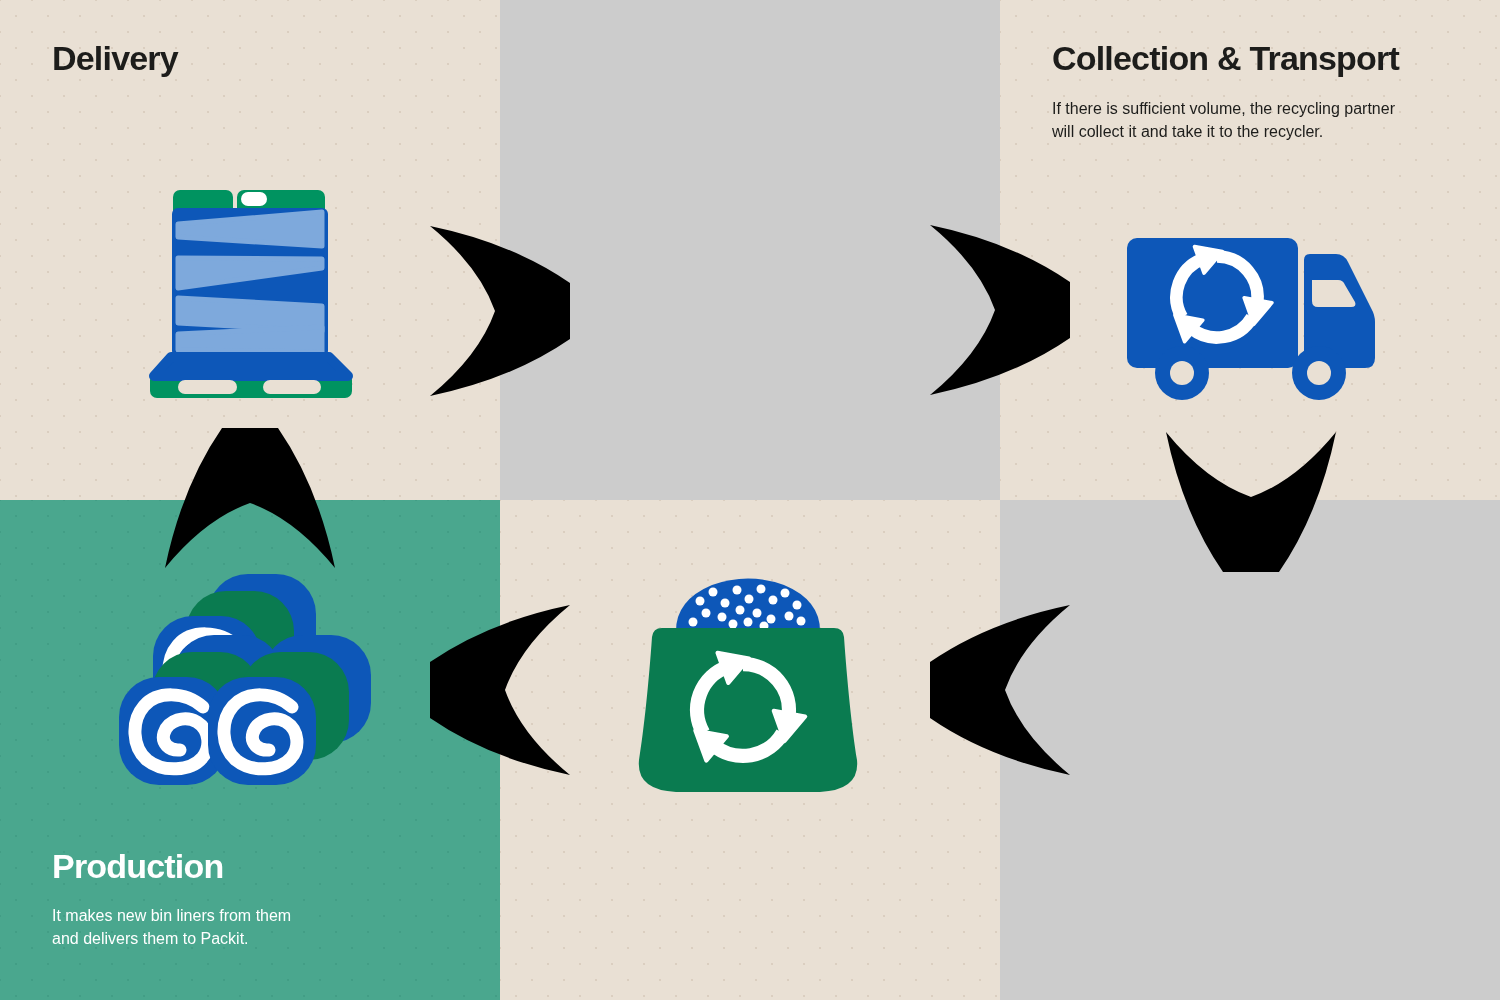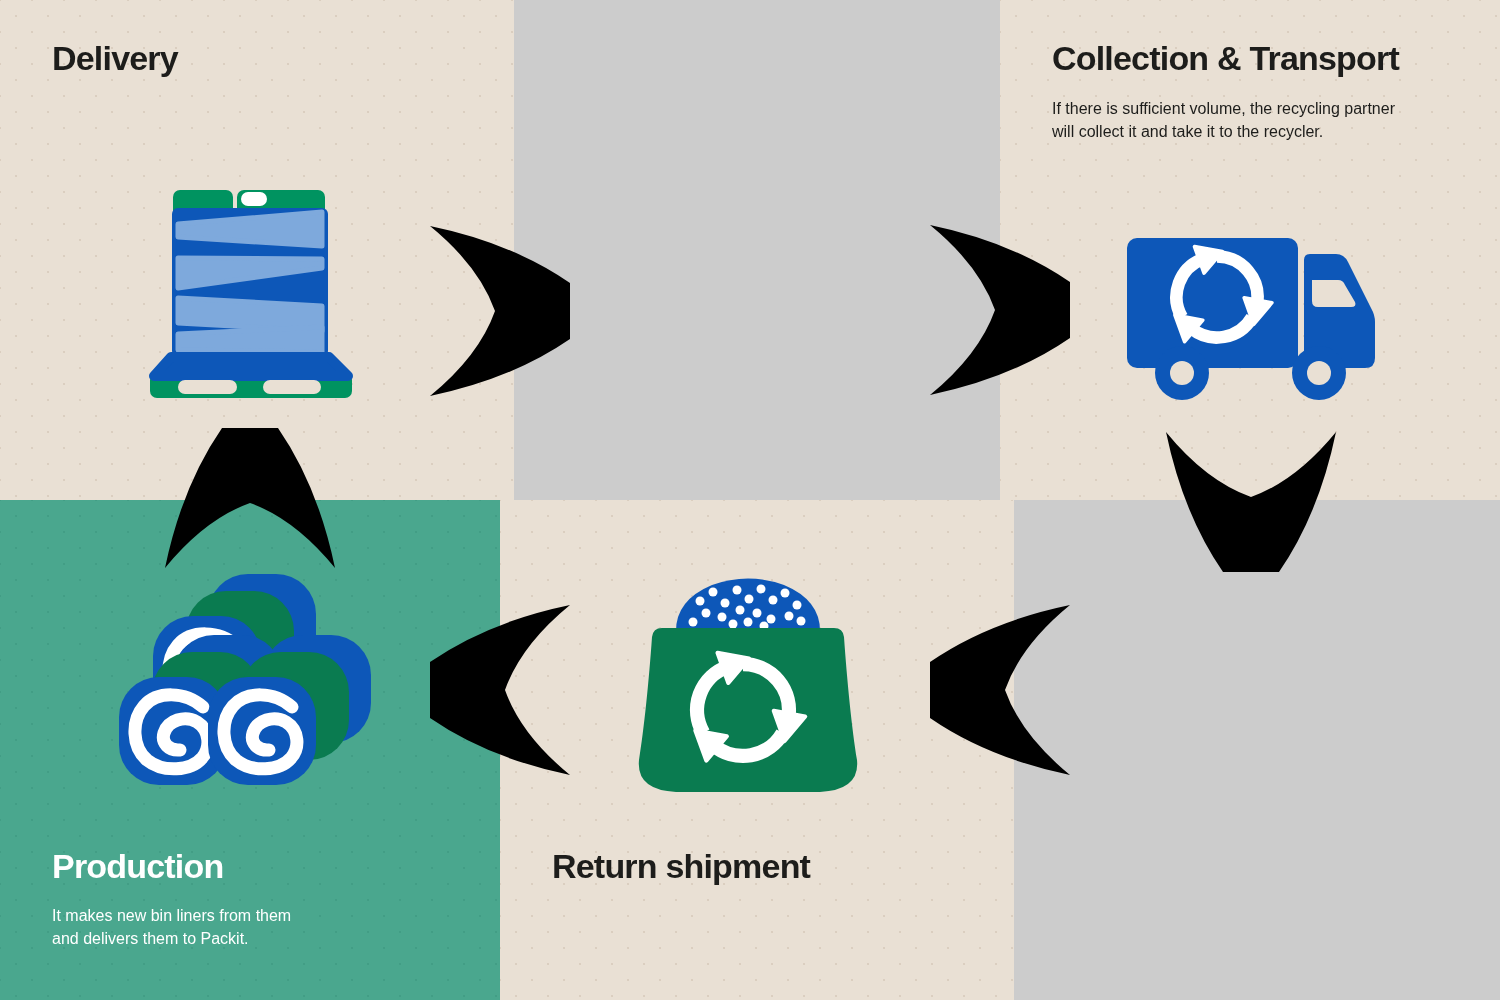--- a/index.html
+++ b/index.html
@@ -1,18 +1,18 @@
 <!DOCTYPE html>
 <html style="--beige: #e9e0d4; --green-bg: #4aa78e; --blue: #0d57b8; --light-blue: #7ea9dc; --dark-green: #0a7b50; --pallet-green: #009360; --text-dark: #1d1d1b;"><head>
 <meta charset="utf-8">
 <style>
   html,body{margin:0;padding:0;background:#ccc;}
   .stage{position:relative;width:1500px;height:1000px;overflow:hidden;
          font-family:"Liberation Sans",sans-serif;}
-  .panel{position:absolute;width:500px;height:500px;padding-left:14px;}
+  .panel{position:absolute;width:500px;height:500px;}
   .panel.beige{background-color:var(--beige);
       background-image:radial-gradient(rgba(130,100,70,.14) 1.3px,transparent 1.4px),
                        radial-gradient(rgba(130,100,70,.14) 1.3px,transparent 1.4px);
       background-size:32px 32px;background-position:0 0,16px 16px;}
   .panel.green{background-color:var(--green-bg);
       background-image:radial-gradient(rgba(0,70,50,.10) 1.3px,transparent 1.4px),
                        radial-gradient(rgba(0,70,50,.10) 1.3px,transparent 1.4px);
       background-size:32px 32px;background-position:0 0,16px 16px;}
   .p-title{position:absolute;left:52px;font-size:34px;font-weight:bold;
            letter-spacing:-0.8px;line-height:1.1;white-space:nowrap;}
@@ -108,21 +108,20 @@
     <div class="p-desc white-text">It makes new bin liners from them
 and delivers them to Packit.</div>
     <svg class="icon-svg" style="left:110px;top:70px" width="275" height="225" viewBox="110 570 275 225">
       <use href="#roll" transform="translate(207,670)"></use>
       <use href="#roll" transform="translate(173,731)"></use>
       <use href="#roll" transform="translate(262,731)"></use>
     </svg>
   </div>
 
   <div class="panel beige row-bot" style="left:500px;top:500px">
-    <div class="p-title dark-text">Return shipment</div>
     <svg class="icon-svg" style="left:135px;top:70px" width="230" height="235" viewBox="635 570 230 235">
       <path class="f-blue" d="M 676,631 Q 676,600 712,585 Q 748,572 784,585 Q 820,600 820,631 Z"></path>
       <g class="f-white">
         <circle cx="700" cy="601" r="4.5"></circle>
           <circle cx="713" cy="592" r="4.5"></circle>
         <circle cx="725" cy="603" r="4.5"></circle>
           <circle cx="737" cy="590" r="4.5"></circle>
         <circle cx="749" cy="599" r="4.5"></circle>
           <circle cx="761" cy="589" r="4.5"></circle>
         <circle cx="773" cy="600" r="4.5"></circle>

